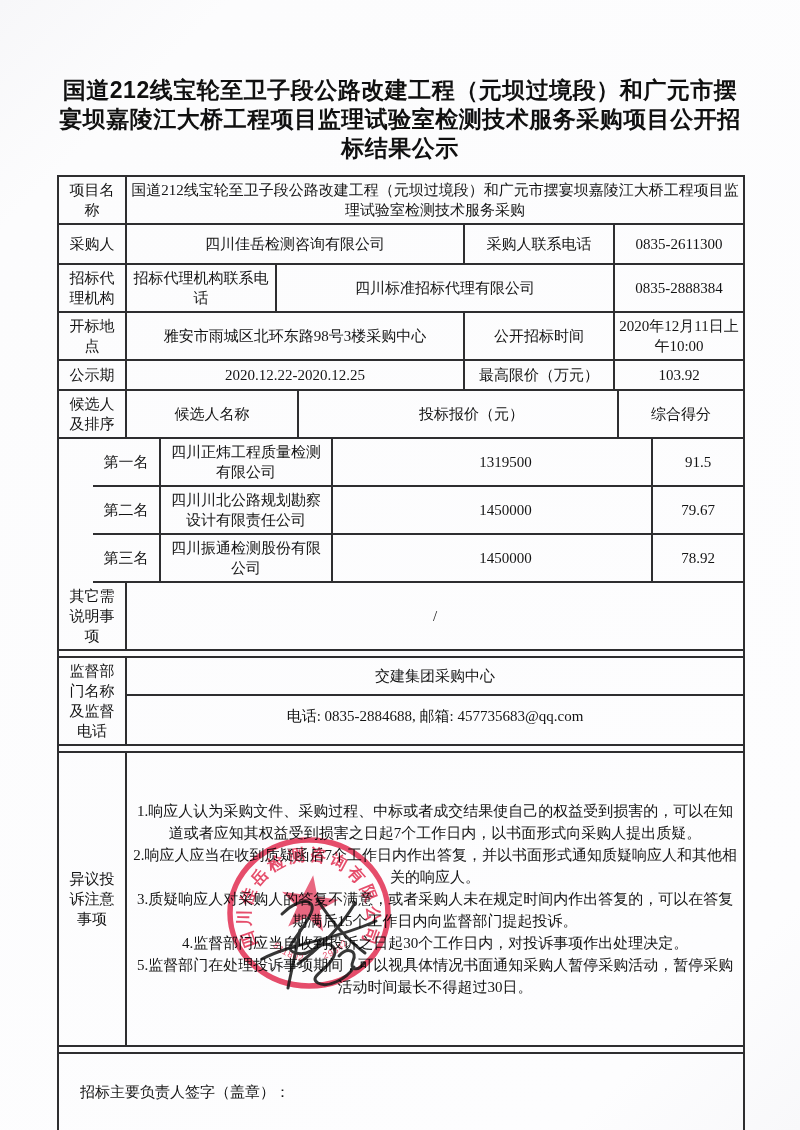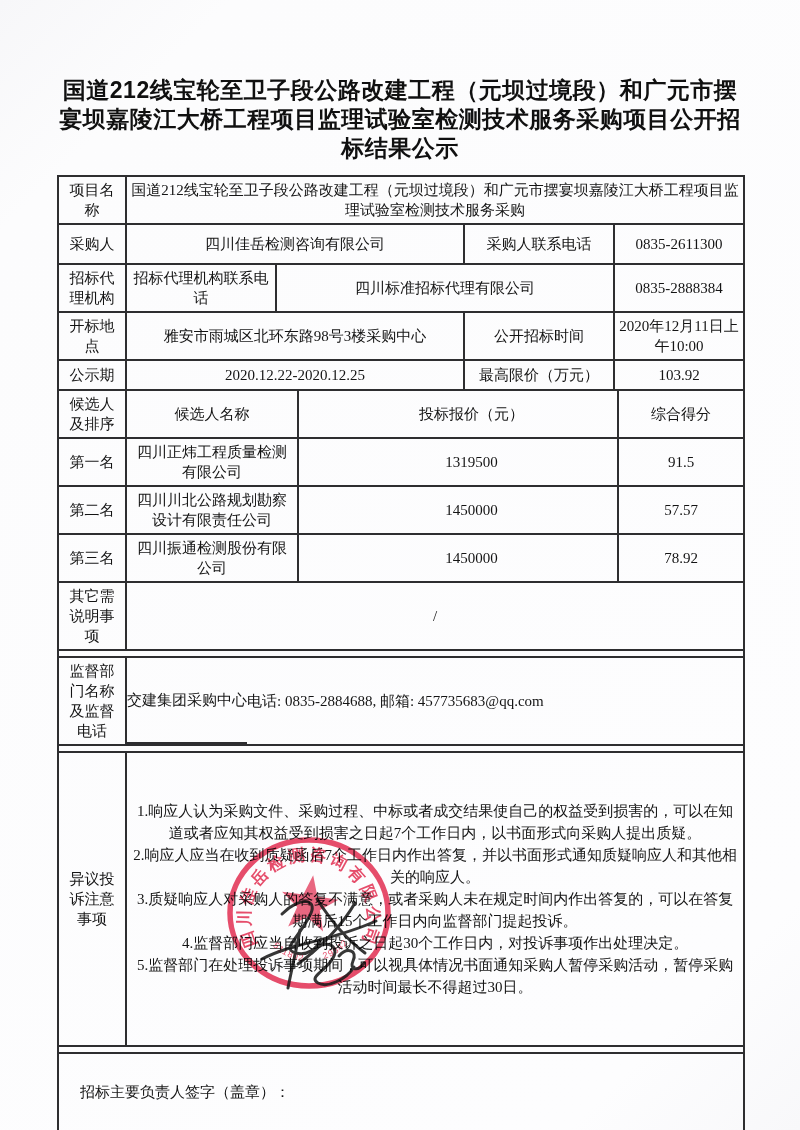--- a/index.html
+++ b/index.html
@@ -40,23 +40,23 @@
   .cell.brd { border-right: 2px solid #2e2e30; }
   .lblcol { width: 68px; flex: 0 0 68px; }
   .valwide { flex: 1 1 auto; border-radius: 17px; }
   .c2 { width: 338px; flex: 0 0 338px; }
   .c3 { width: 150px; flex: 0 0 150px; }
   .c4 { flex: 1 1 auto; }
   .n2 { width: 172px; flex: 0 0 172px; }
   .n3 { width: 320px; flex: 0 0 320px; padding-left: 31px; }
   .n4 { flex: 1 1 auto; }
   .h47 { min-height: 47px; } .h40 { min-height: 40px; } .h44 { min-height: 44px; }
-  .h30 { min-height: 30px; } .h36 { min-height: 36px; } .h42 { min-height: 42px; }
+  .h30 { min-height: 30px; } .h36 { min-height: 36px; } .h42 { min-height: 42px; margin-left: 34px; }
   .h76 { min-height: 76px; }
-  .sup-right { flex: 1 1 auto; display: flex; flex-direction: row; }
+  .sup-right { flex: 1 1 auto; display: flex; flex-direction: column; }
   .sup-sub1 { border-bottom: 2px solid #2e2e30; min-height: 38px; display:flex; align-items:center; justify-content:center; }
   .sup-sub2 { min-height: 40px; display:flex; align-items:center; justify-content:center; }
   .complaint-cell {
     flex: 1 1 auto; display: flex; flex-direction: column; justify-content: center;
     padding: 10px 6px; min-height: 292px;
   }
   .complaint-item { text-align: center; line-height: 22px; font-size: 15px; }
   .sig-row .cell { justify-content: flex-start; text-align: left; padding-left: 21px; }
   .overlay { position: absolute; left: 0; top: 0; width: 800px; height: 1130px; pointer-events: none; }
   .overlay svg { mix-blend-mode: multiply; }
@@ -114,21 +114,21 @@
       <div class="cell brd lblcol">第一名</div>
       <div class="cell brd n2">四川正炜工程质量检测有限公司</div>
       <div class="cell brd n3">1319500</div>
       <div class="cell n4">91.5</div>
     </div>
 
     <div class="row h42">
       <div class="cell brd lblcol">第二名</div>
       <div class="cell brd n2">四川川北公路规划勘察设计有限责任公司</div>
       <div class="cell brd n3">1450000</div>
-      <div class="cell n4">57.57</div>
+      <div class="cell n4">79.67</div>
     </div>
 
     <div class="row h42">
       <div class="cell brd lblcol">第三名</div>
       <div class="cell brd n2">四川振通检测股份有限公司</div>
       <div class="cell brd n3">1450000</div>
       <div class="cell n4">78.92</div>
     </div>
 
     <div class="row h40">

